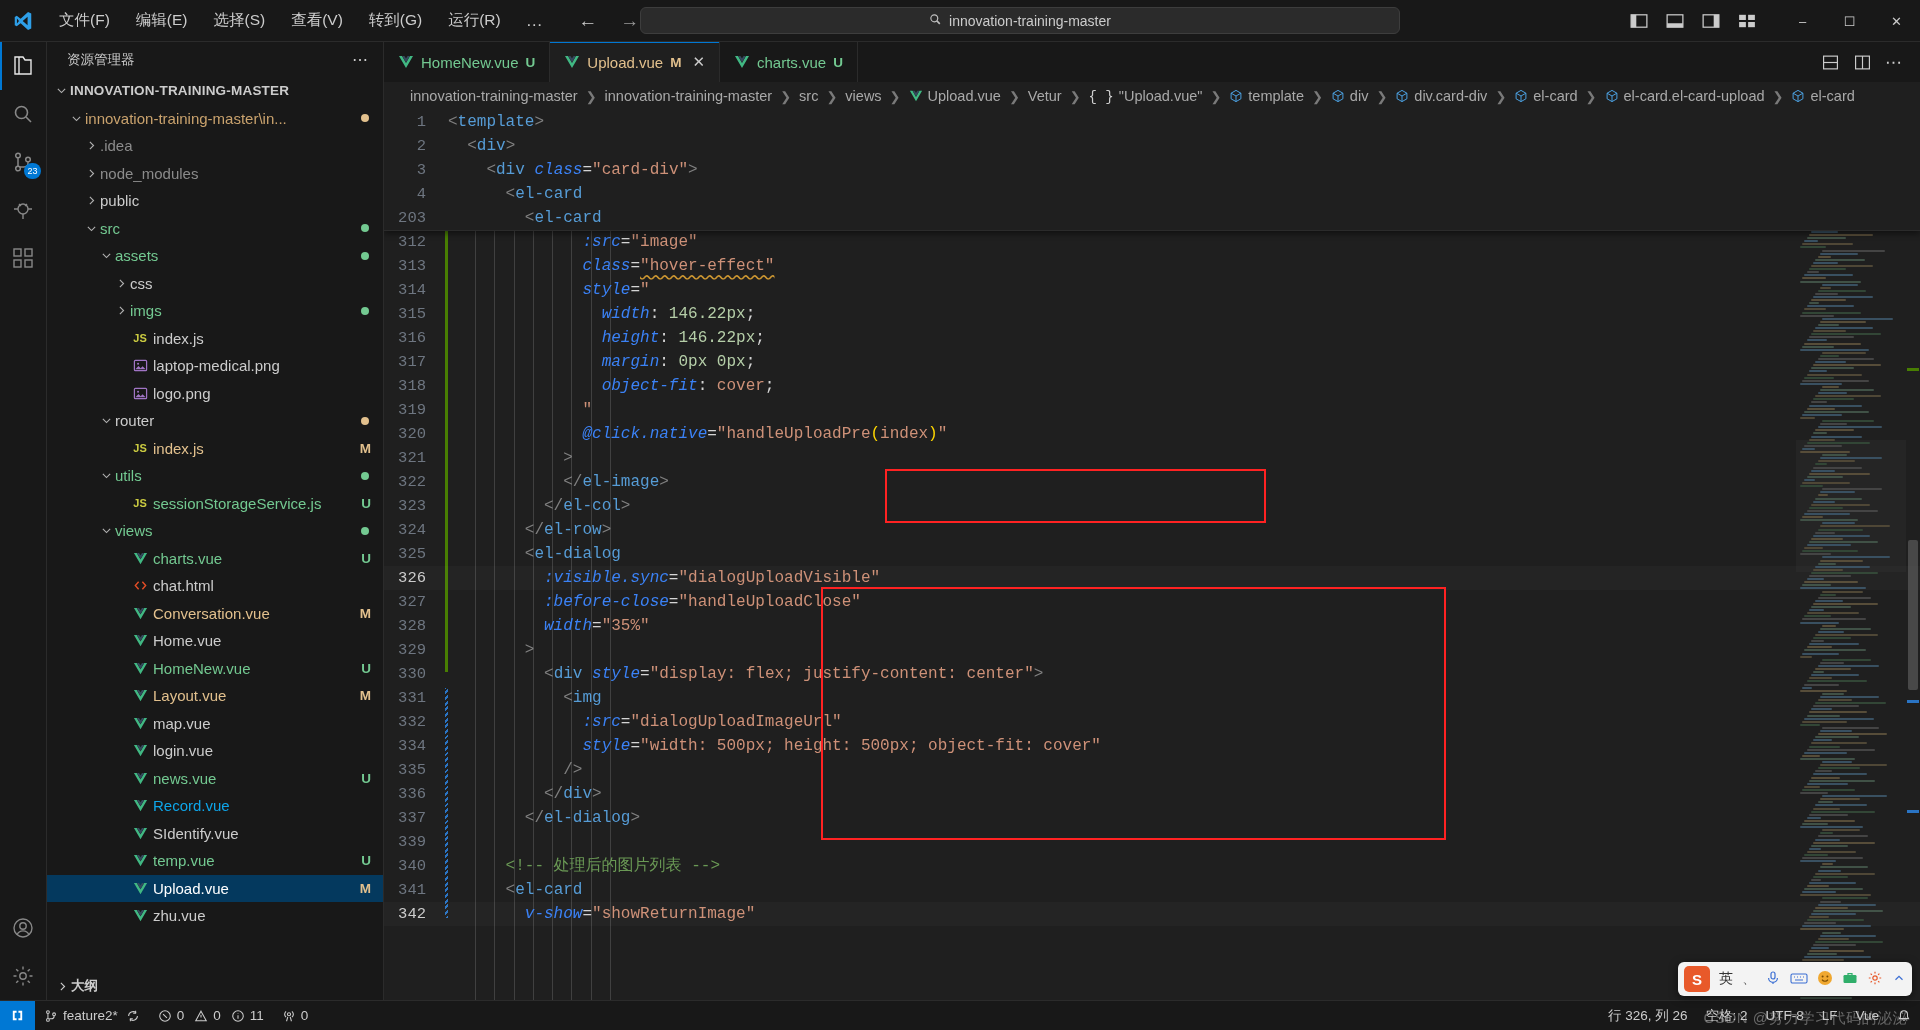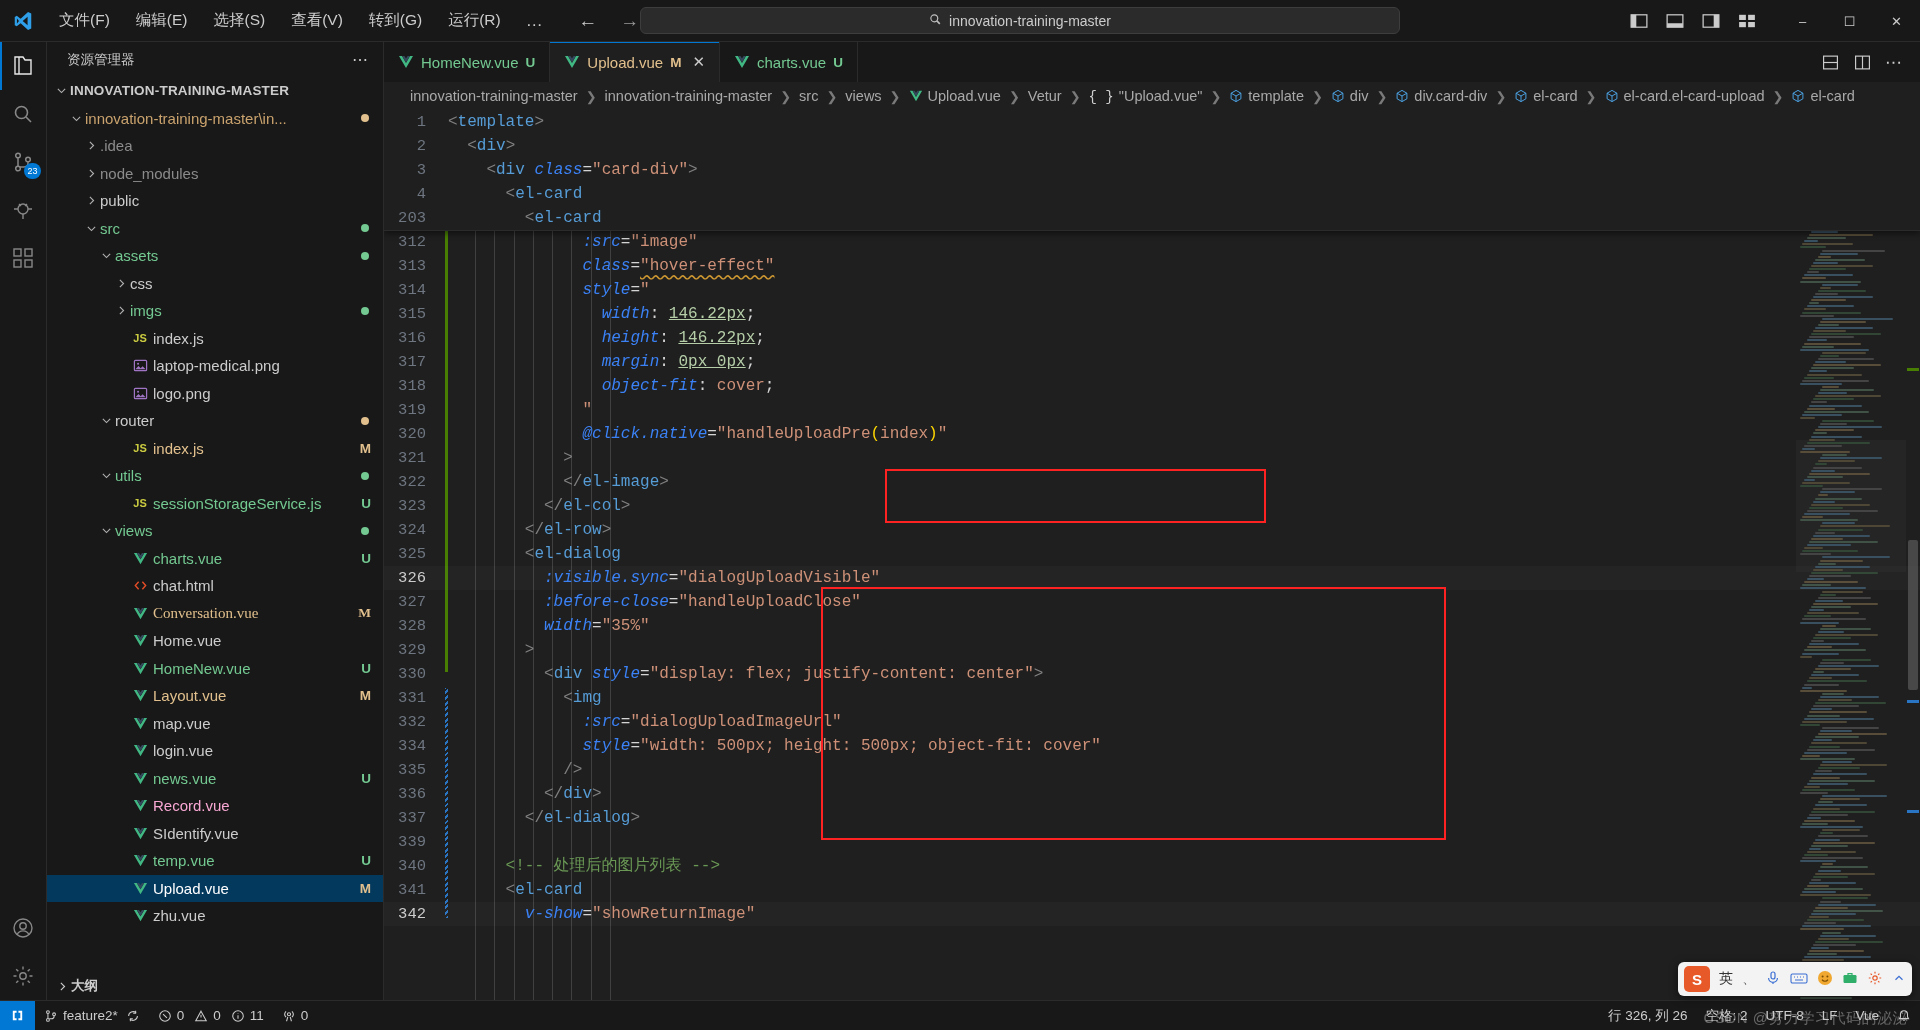--- a/index.html
+++ b/index.html
@@ -150,21 +150,21 @@
   .ctext { position: relative; }
   .scroll-region { position: absolute; top: 72px; left: 0; right: 0; bottom: 0; }
 
   
   .t-tag { color: #569cd6; }
   .t-attr { color: #3b82f6; font-style: italic; }
   .t-str { color: #ce9178; }
   .t-punc { color: #808080; }
   .t-plain { color: #d4d4d4; }
   .t-cmt { color: #6a9955; }
-  .t-num { color: #b5cea8; text-decoration: underline; }
+  .t-num { color: #b5cea8; }
   .t-brk { color: #ffd700; }
   .t-eq { color: #d4d4d4; }
   .underline-warn { text-decoration: underline wavy #cd9731; text-underline-offset: 4px; }
 
   .indent-guides { position: absolute; top: 0; bottom: 0; left: 0; pointer-events: none; }
   .ig { position: absolute; top: 0; bottom: 0; width: 1px; background: #404040; }
   .gitbar { position: absolute; width: 3px; background: #487e02; left: 61px; }
   .gitbar-blue { position: absolute; width: 3px; left: 61px;
     background: repeating-linear-gradient(-45deg, #2a74c4 0 2px, transparent 2px 4px); }
 
@@ -494,21 +494,21 @@
           </div>
           <div class="row" style="padding-left: 66px;">
             <span class="chev"></span>
             <span class="ficon">
               <svg viewBox="0 0 16 16" fill="none" stroke="#e44d26" stroke-width="1.5">
                 <path d="M6 4L2.5 8 6 12M10 4l3.5 4L10 12"></path>
               </svg>
             </span>
             <span class="lbl" style="color: rgb(204, 204, 204);">chat.html</span>
           </div>
-          <div class="row" style="padding-left: 66px; font-family: Liberation Serif, serif;">
+          <div class="row" style="padding-left: 66px;">
             <span class="chev"></span>
             <span class="ficon">
               <svg viewBox="0 0 16 16">
                 <path fill="#41b883" d="M1 2h3l4 7 4-7h3L8 14z"></path>
                 <path fill="#35495e" d="M4.2 2h2.2L8 4.6 9.6 2h2.2L8 8.5z"></path>
               </svg>
             </span>
             <span class="lbl" style="color: rgb(226, 192, 141);">Conversation.vue</span>
             <span class="status-mark" style="color: rgb(226, 192, 141);">M</span>
           </div>
@@ -576,21 +576,21 @@
             <span class="status-mark" style="color: rgb(115, 201, 145);">U</span>
           </div>
           <div class="row" style="padding-left: 66px;">
             <span class="chev"></span>
             <span class="ficon">
               <svg viewBox="0 0 16 16">
                 <path fill="#41b883" d="M1 2h3l4 7 4-7h3L8 14z"></path>
                 <path fill="#35495e" d="M4.2 2h2.2L8 4.6 9.6 2h2.2L8 8.5z"></path>
               </svg>
             </span>
-            <span class="lbl" style="color: #f9a8d4;">Record.vue</span>
+            <span class="lbl" style="color: #0ea5e9;">Record.vue</span>
           </div>
           <div class="row" style="padding-left: 66px;">
             <span class="chev"></span>
             <span class="ficon">
               <svg viewBox="0 0 16 16">
                 <path fill="#41b883" d="M1 2h3l4 7 4-7h3L8 14z"></path>
                 <path fill="#35495e" d="M4.2 2h2.2L8 4.6 9.6 2h2.2L8 8.5z"></path>
               </svg>
             </span>
             <span class="lbl" style="color: rgb(204, 204, 204);">SIdentify.vue</span>

